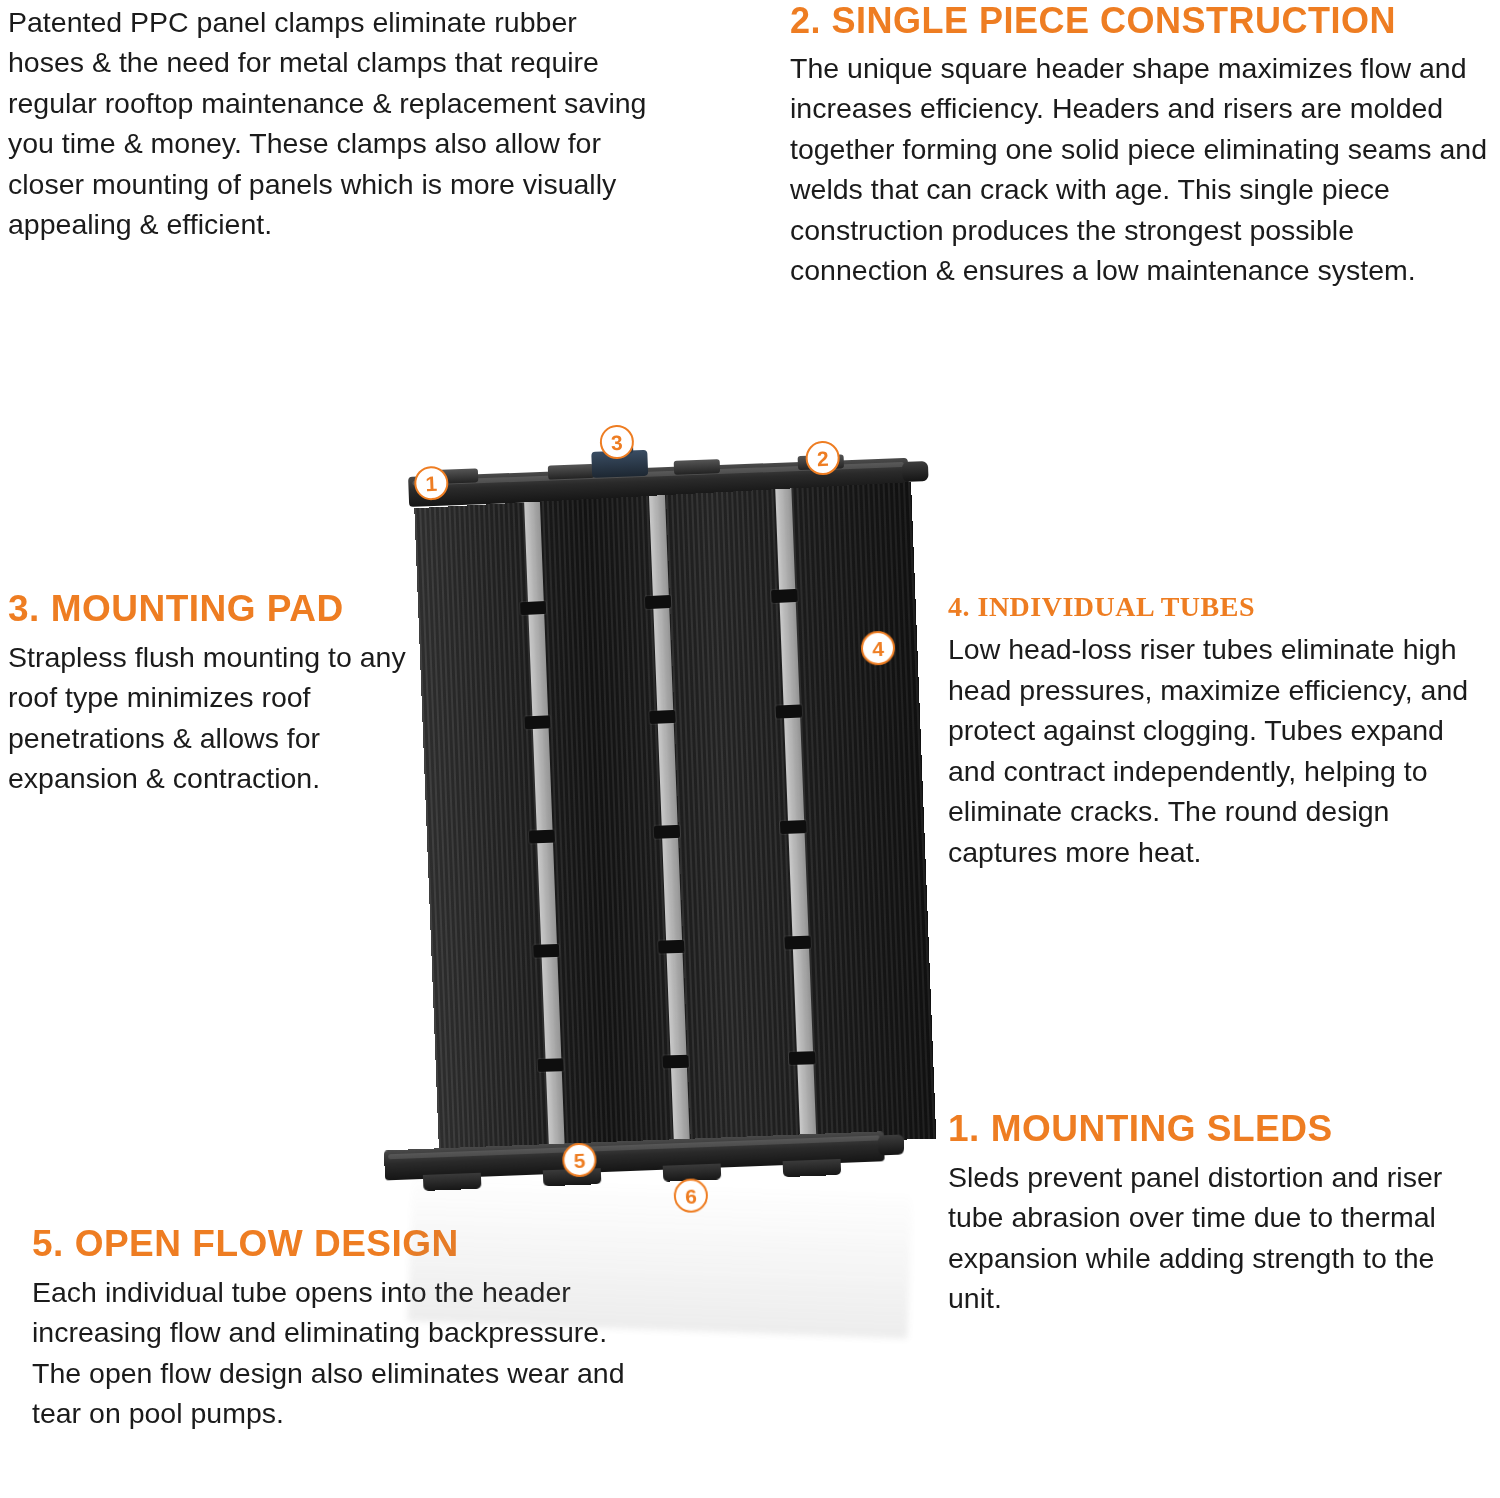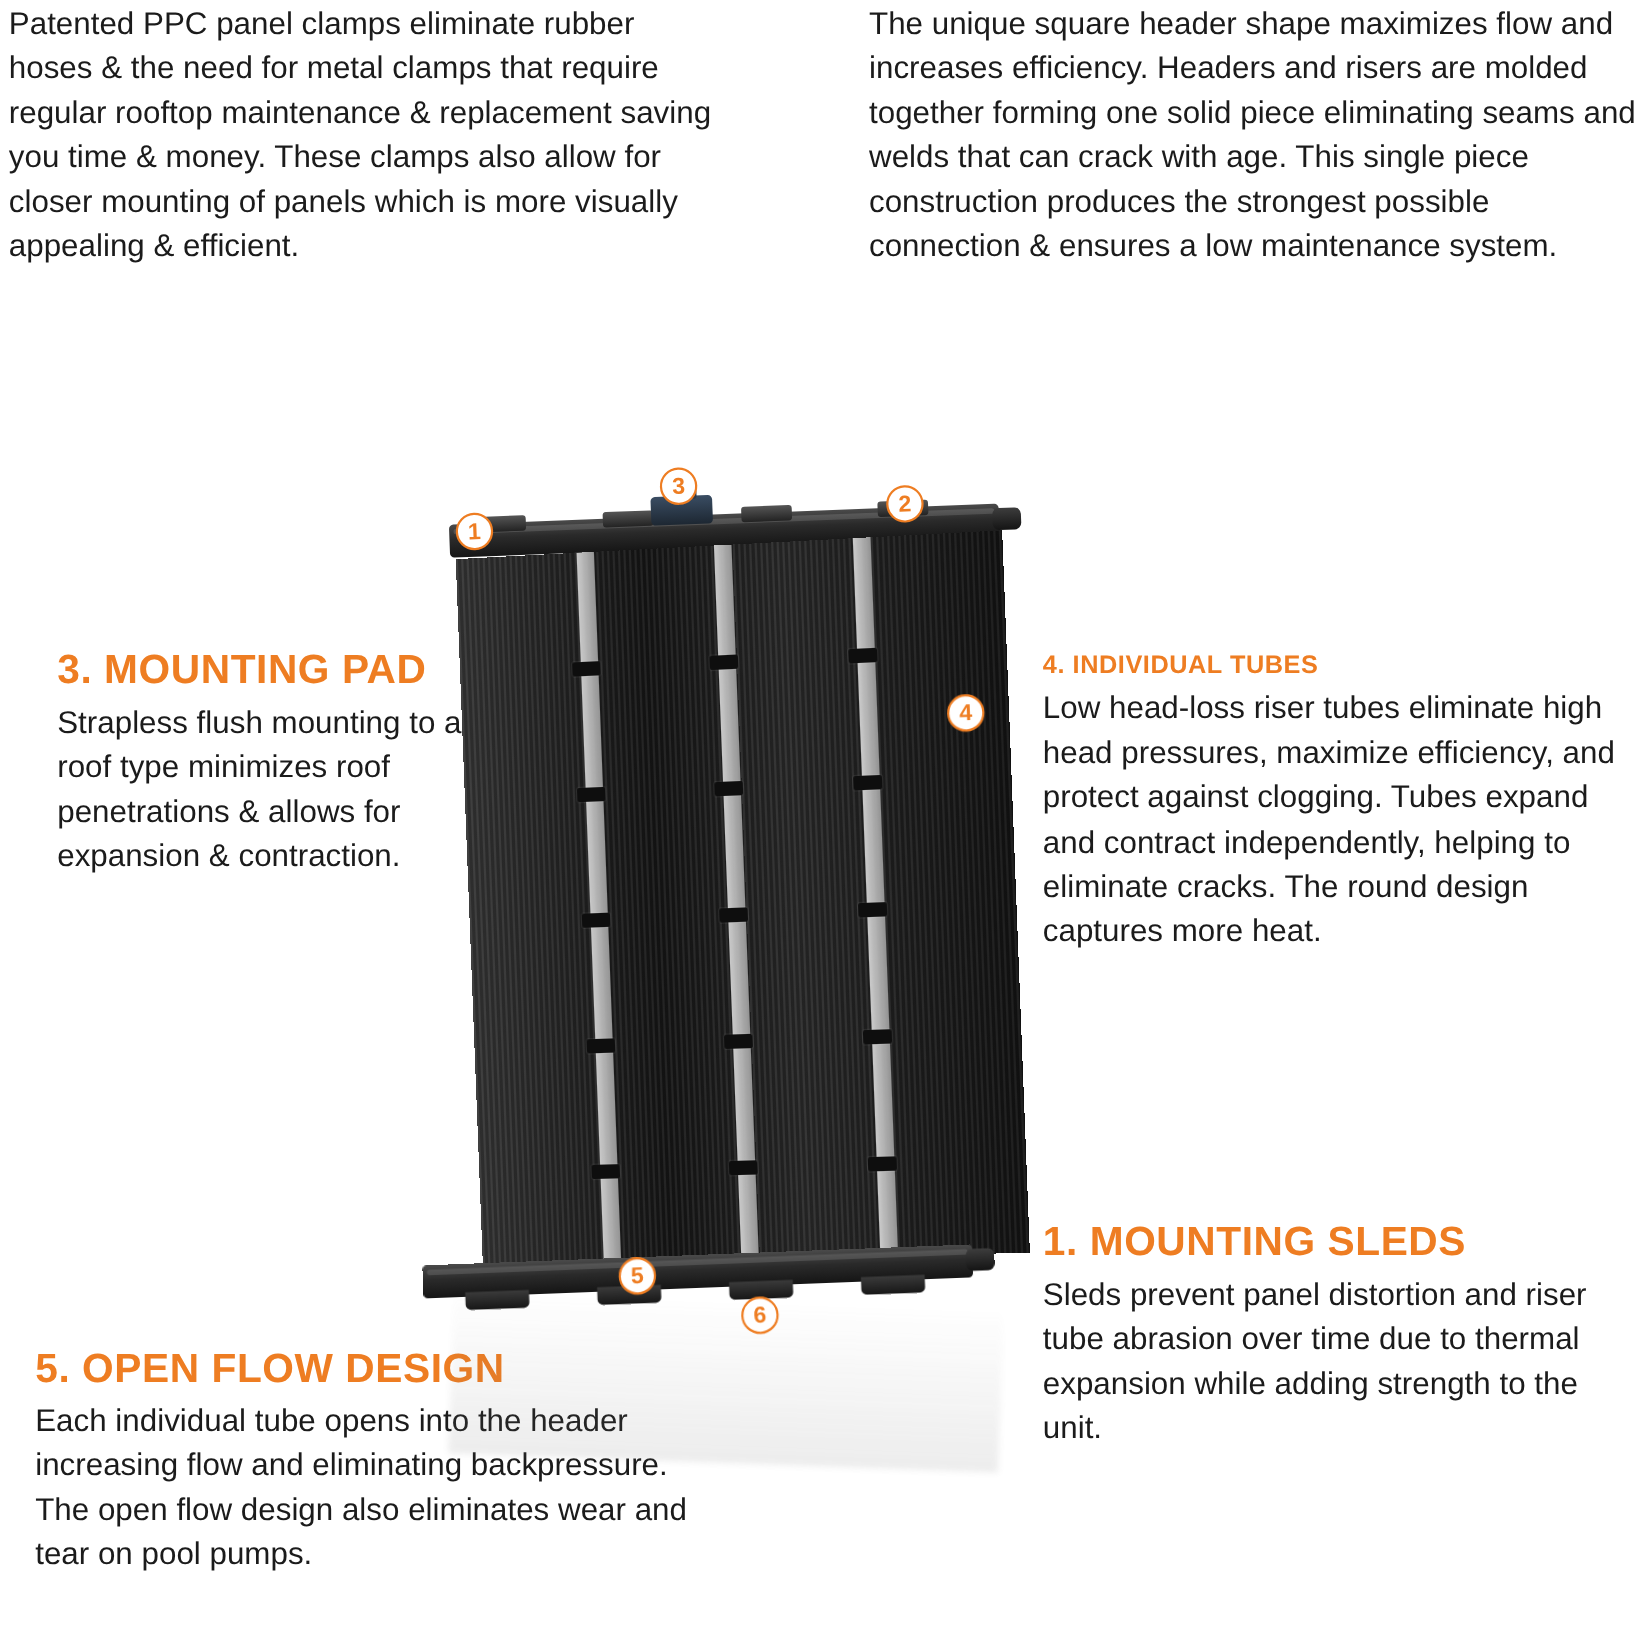--- a/index.html
+++ b/index.html
@@ -31,27 +31,27 @@
     margin: 0;
     font-size: 28.5px;
     line-height: 1.42;
     color: #1b1b1b;
     font-weight: 400;
   }
 
   
   #f1 { left: 8px;   top: 2px;    width: 640px; }
   #f2 { left: 790px; top: 2px;    width: 706px; }
-  #f3 { left: 8px;   top: 590px;  width: 420px; margin-left: 44px; }
+  #f3 { left: 8px;   top: 590px;  width: 420px; }
   #f4 { left: 948px; top: 592px;  width: 540px; }
   #f5 { left: 8px;   top: 1225px; width: 600px; margin-left: 24px; }
   #f6 { left: 948px; top: 1110px; width: 545px; }
 
   #f2 h2 { font-size: 36px; }
-  #f4 h2 { font-size: 23px; }
+  #f4 h2 { font-size: 28px; font-family: Liberation Serif, serif; }
 
   
   .product {
     position: absolute;
     left: 350px;
     top: 440px;
     width: 600px;
     height: 820px;
   }
   .panel-wrap {
@@ -208,20 +208,21 @@
 </head>
 <body>
 
 <div class="page">
 
   <div class="feature" id="f1">
     <p>Patented PPC panel clamps eliminate rubber hoses &amp; the need for metal clamps that require regular rooftop maintenance &amp; replacement saving you time &amp; money. These clamps also allow for closer mounting of panels which is more visually appealing &amp; efficient.</p>
   </div>
 
   <div class="feature" id="f2">
+    <h2>2. SINGLE PIECE CONSTRUCTION</h2>
     <p>The unique square header shape maximizes flow and increases efficiency. Headers and risers are molded together forming one solid piece eliminating seams and welds that can crack with age. This single piece construction produces the strongest possible connection &amp; ensures a low maintenance system.</p>
   </div>
 
   <div class="feature" id="f3">
     <h2>3. MOUNTING PAD</h2>
     <p>Strapless flush mounting to any roof type minimizes roof penetrations &amp; allows for expansion &amp; contraction.</p>
   </div>
 
   <div class="feature" id="f4">
     <h2>4. INDIVIDUAL TUBES</h2>

